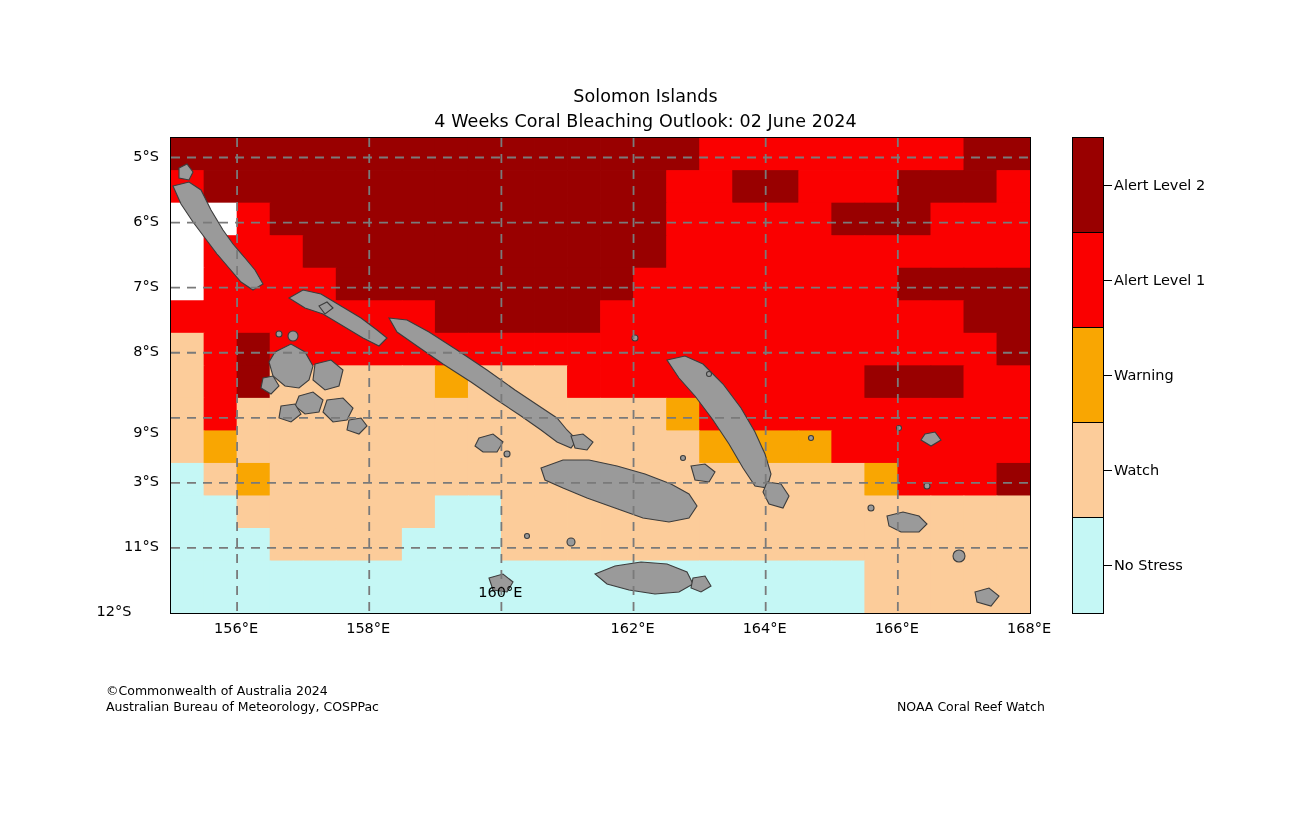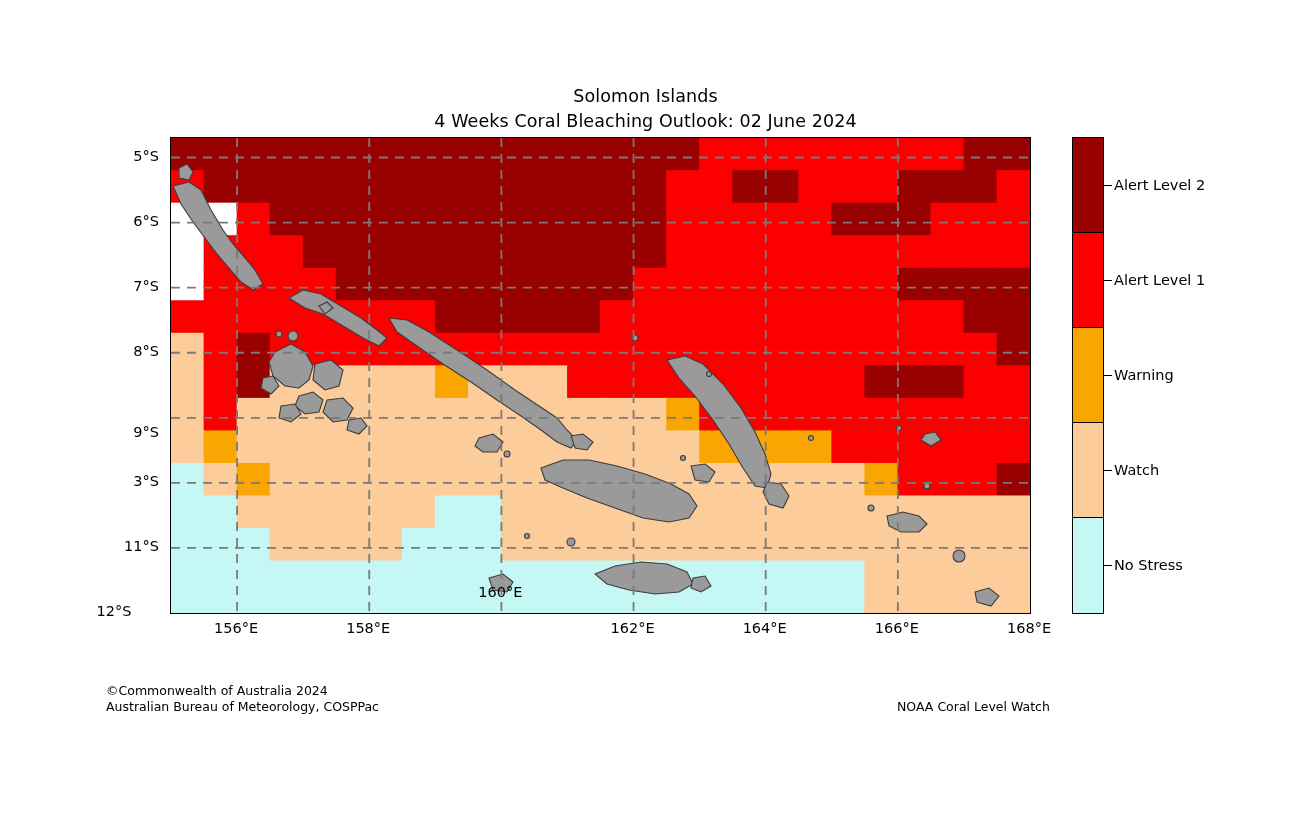--- a/index.html
+++ b/index.html
@@ -590,15 +590,15 @@
       <div class="cb-tick" style="top: 469.5px;"></div>
       <div class="cb-label" style="top: 469.5px;">Watch</div>
       <div class="cb-tick" style="top: 564.5px;"></div>
       <div class="cb-label" style="top: 564.5px;">No Stress</div>
     </div>
 
   <div class="footer-left">
     <div>©Commonwealth of Australia 2024</div>
     <div>Australian Bureau of Meteorology, COSPPac</div>
   </div>
-  <div class="footer-right">NOAA Coral Level Watch</div>
+  <div class="footer-right">NOAA Coral Reef Watch</div>
 
 </div>
 
 </body></html>

